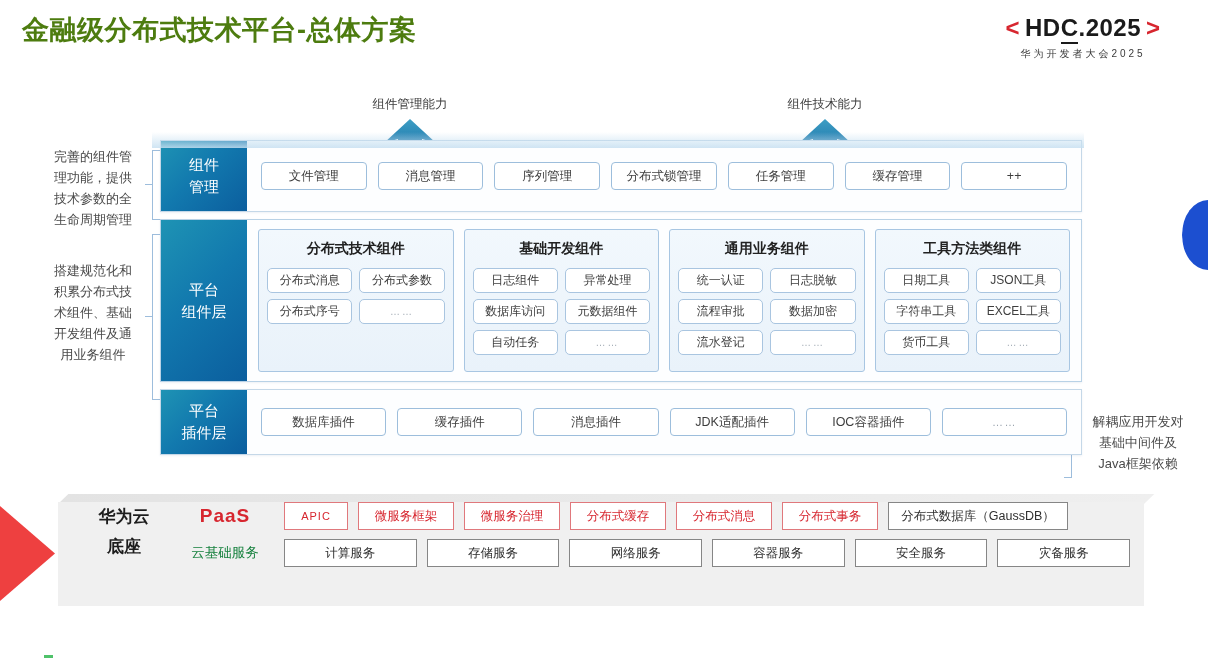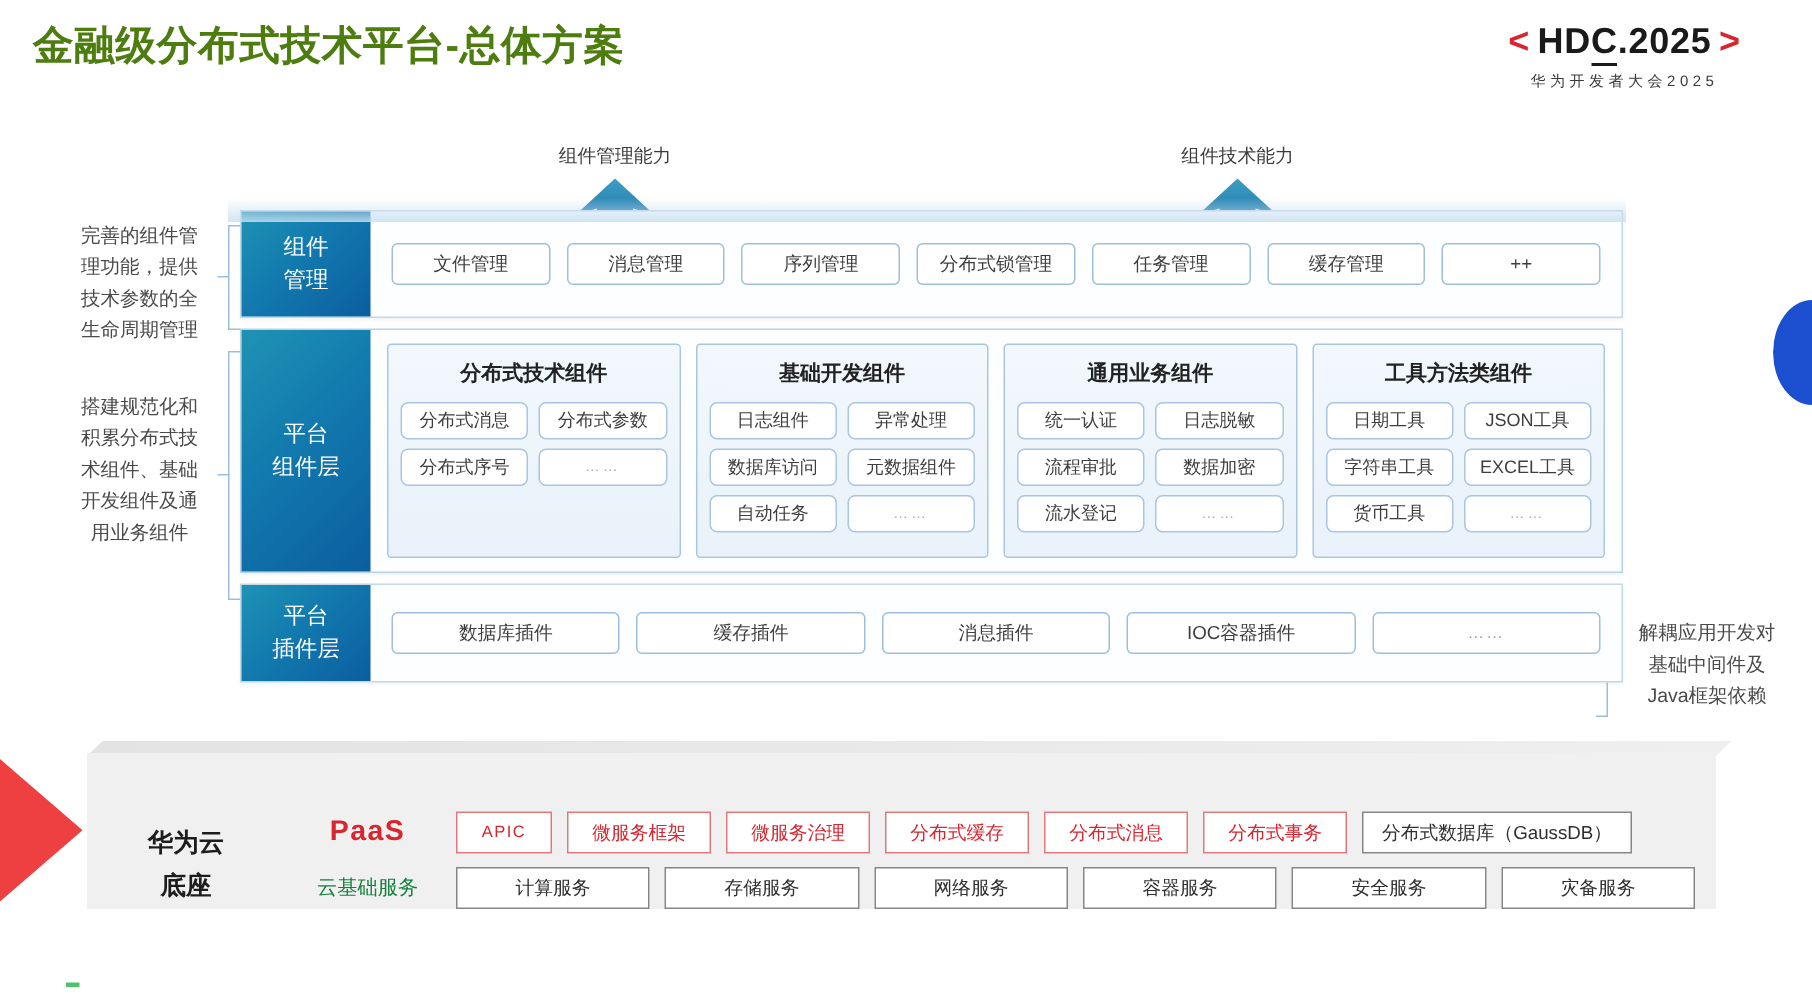--- a/index.html
+++ b/index.html
@@ -116,21 +116,21 @@
   
   .paas {
     position: absolute; left: 58px; top: 502px; width: 1086px; height: 104px;
     background: #f0f0f0;
   }
   .paas-skew {
     position: absolute; left: 58px; top: 494px; width: 1086px; height: 10px;
     background: linear-gradient(90deg, #e3e3e3 0%, #efefef 100%);
     transform: skewX(-46deg); transform-origin: bottom left;
   }
-  .paas-inner { position: absolute; inset: 0; display: flex; align-items: flex-end; padding: 0 14px; gap: 20px; }
+  .paas-inner { position: absolute; inset: 0; display: flex; align-items: flex-start; padding: 0 14px; }
   .paas-title {
     flex: 0 0 104px; text-align: center; font-size: 17px; font-weight: bold;
     color: #1d1d1d; line-height: 1.75;
   }
   .paas-rows { flex: 1; display: flex; flex-direction: column; gap: 9px; }
   .paas-row { display: flex; align-items: center; gap: 10px; }
   .paas-rowlabel {
     flex: 0 0 98px; text-align: center; white-space: nowrap;
   }
   .paas-rowlabel.accent { color: #d7262f; font-size: 19px; font-weight: bold; letter-spacing: 1px; }
@@ -308,20 +308,21 @@
 
     <div class="band" style="height:66px; margin-top:7px;">
       <div class="lbl">
         <span>平台</span>
         <span>插件层</span>
       </div>
       <div class="chips">
         <div class="chip">数据库插件</div>
         <div class="chip">缓存插件</div>
         <div class="chip">消息插件</div>
+        <div class="chip">JDK适配插件</div>
         <div class="chip">IOC容器插件</div>
         <div class="chip dots">……</div>
       </div>
     </div>
 
   </div>
 
   <div class="paas-skew"></div>
   <div class="paas">
     <div class="paas-inner">

